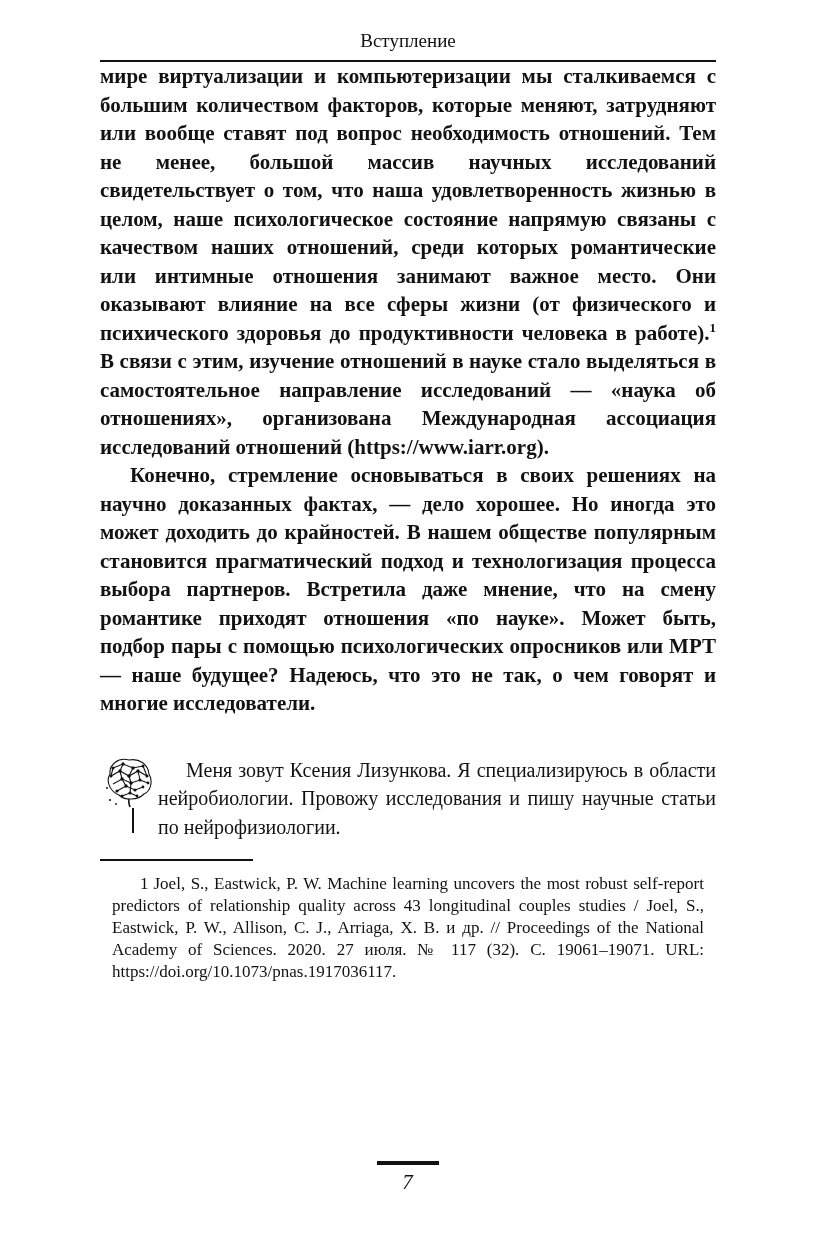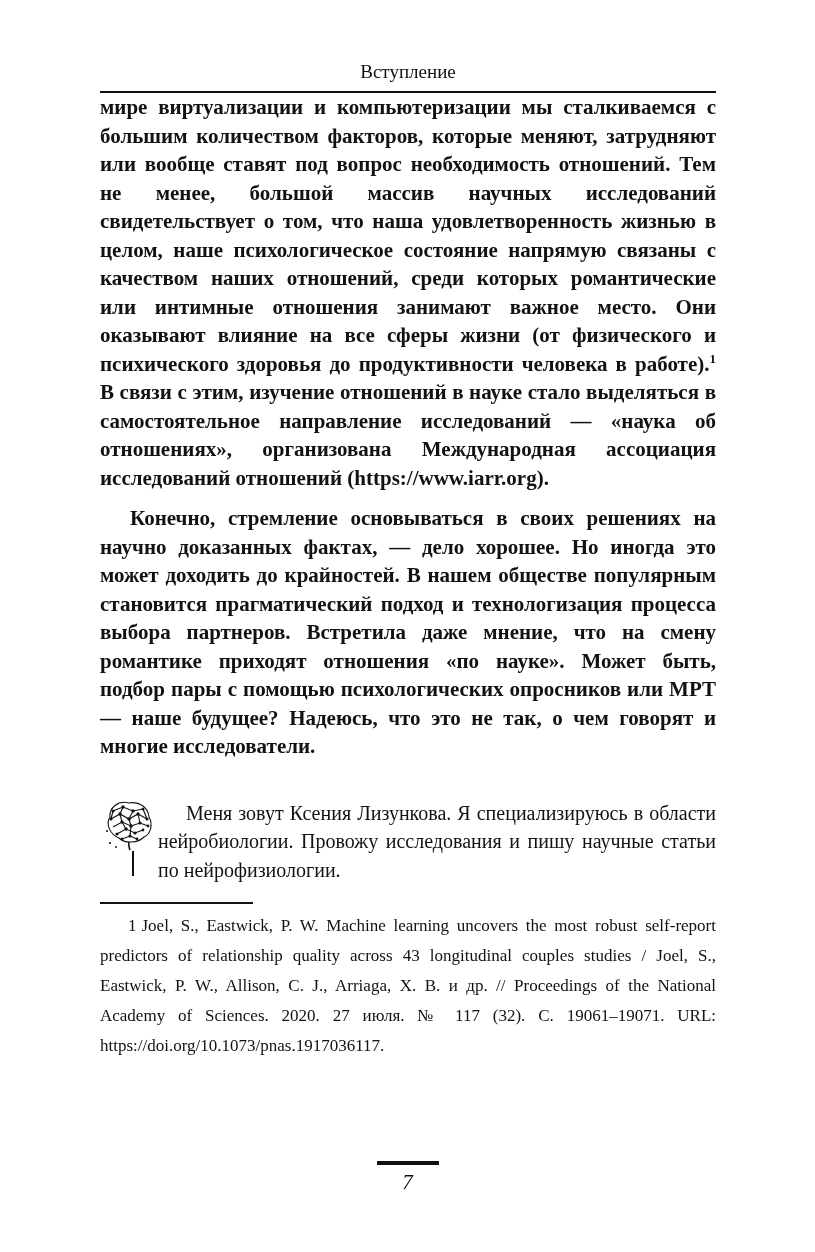--- a/index.html
+++ b/index.html
@@ -17,21 +17,21 @@
     overflow: hidden;
   }
   .content {
     position: absolute;
     left: 100px;
     top: 0;
     width: 616px;
   }
   
   .running-head {
-    padding-top: 59px;
+    padding-top: 28px;
     text-align: center;
     font-size: 19px;
     line-height: 25px;
     font-weight: normal;
   }
   .header-rule {
     border: none;
     border-top: 2.5px solid #121212;
     margin: 7px 0 0 0;
   }
@@ -39,21 +39,21 @@
   .para {
     margin: 0;
     font-size: 21px;
     line-height: 28.5px;
     font-weight: bold;
     text-align: justify;
     hyphens: manual;
     -webkit-hyphens: manual;
   }
   .p1 { }
-  .p2 { text-indent: 30px; margin-top: 12px; }
+  .p2 { text-indent: 30px; }
   .para sup {
     font-size: 13px;
     line-height: 0;
     vertical-align: super;
   }
   
   .quote-block {
     display: flex;
     margin-top: 38px;
   }
@@ -87,23 +87,23 @@
     -webkit-hyphens: manual;
   }
   
   .footnote-sep {
     border: none;
     border-top: 2.5px solid #121212;
     width: 153px;
     margin: 18px 0 7px 0;
   }
   .footnote {
-    margin: 0;
+    margin: 12px;
     font-size: 17px;
-    line-height: 30px;
+    line-height: 22px;
     text-align: justify;
     text-indent: 28px;
   }
   .footnote .fn-marker { margin-right: 5px; }
   
   .page-footer {
     position: absolute;
     left: 0;
     top: 1161px;
     width: 100%;

